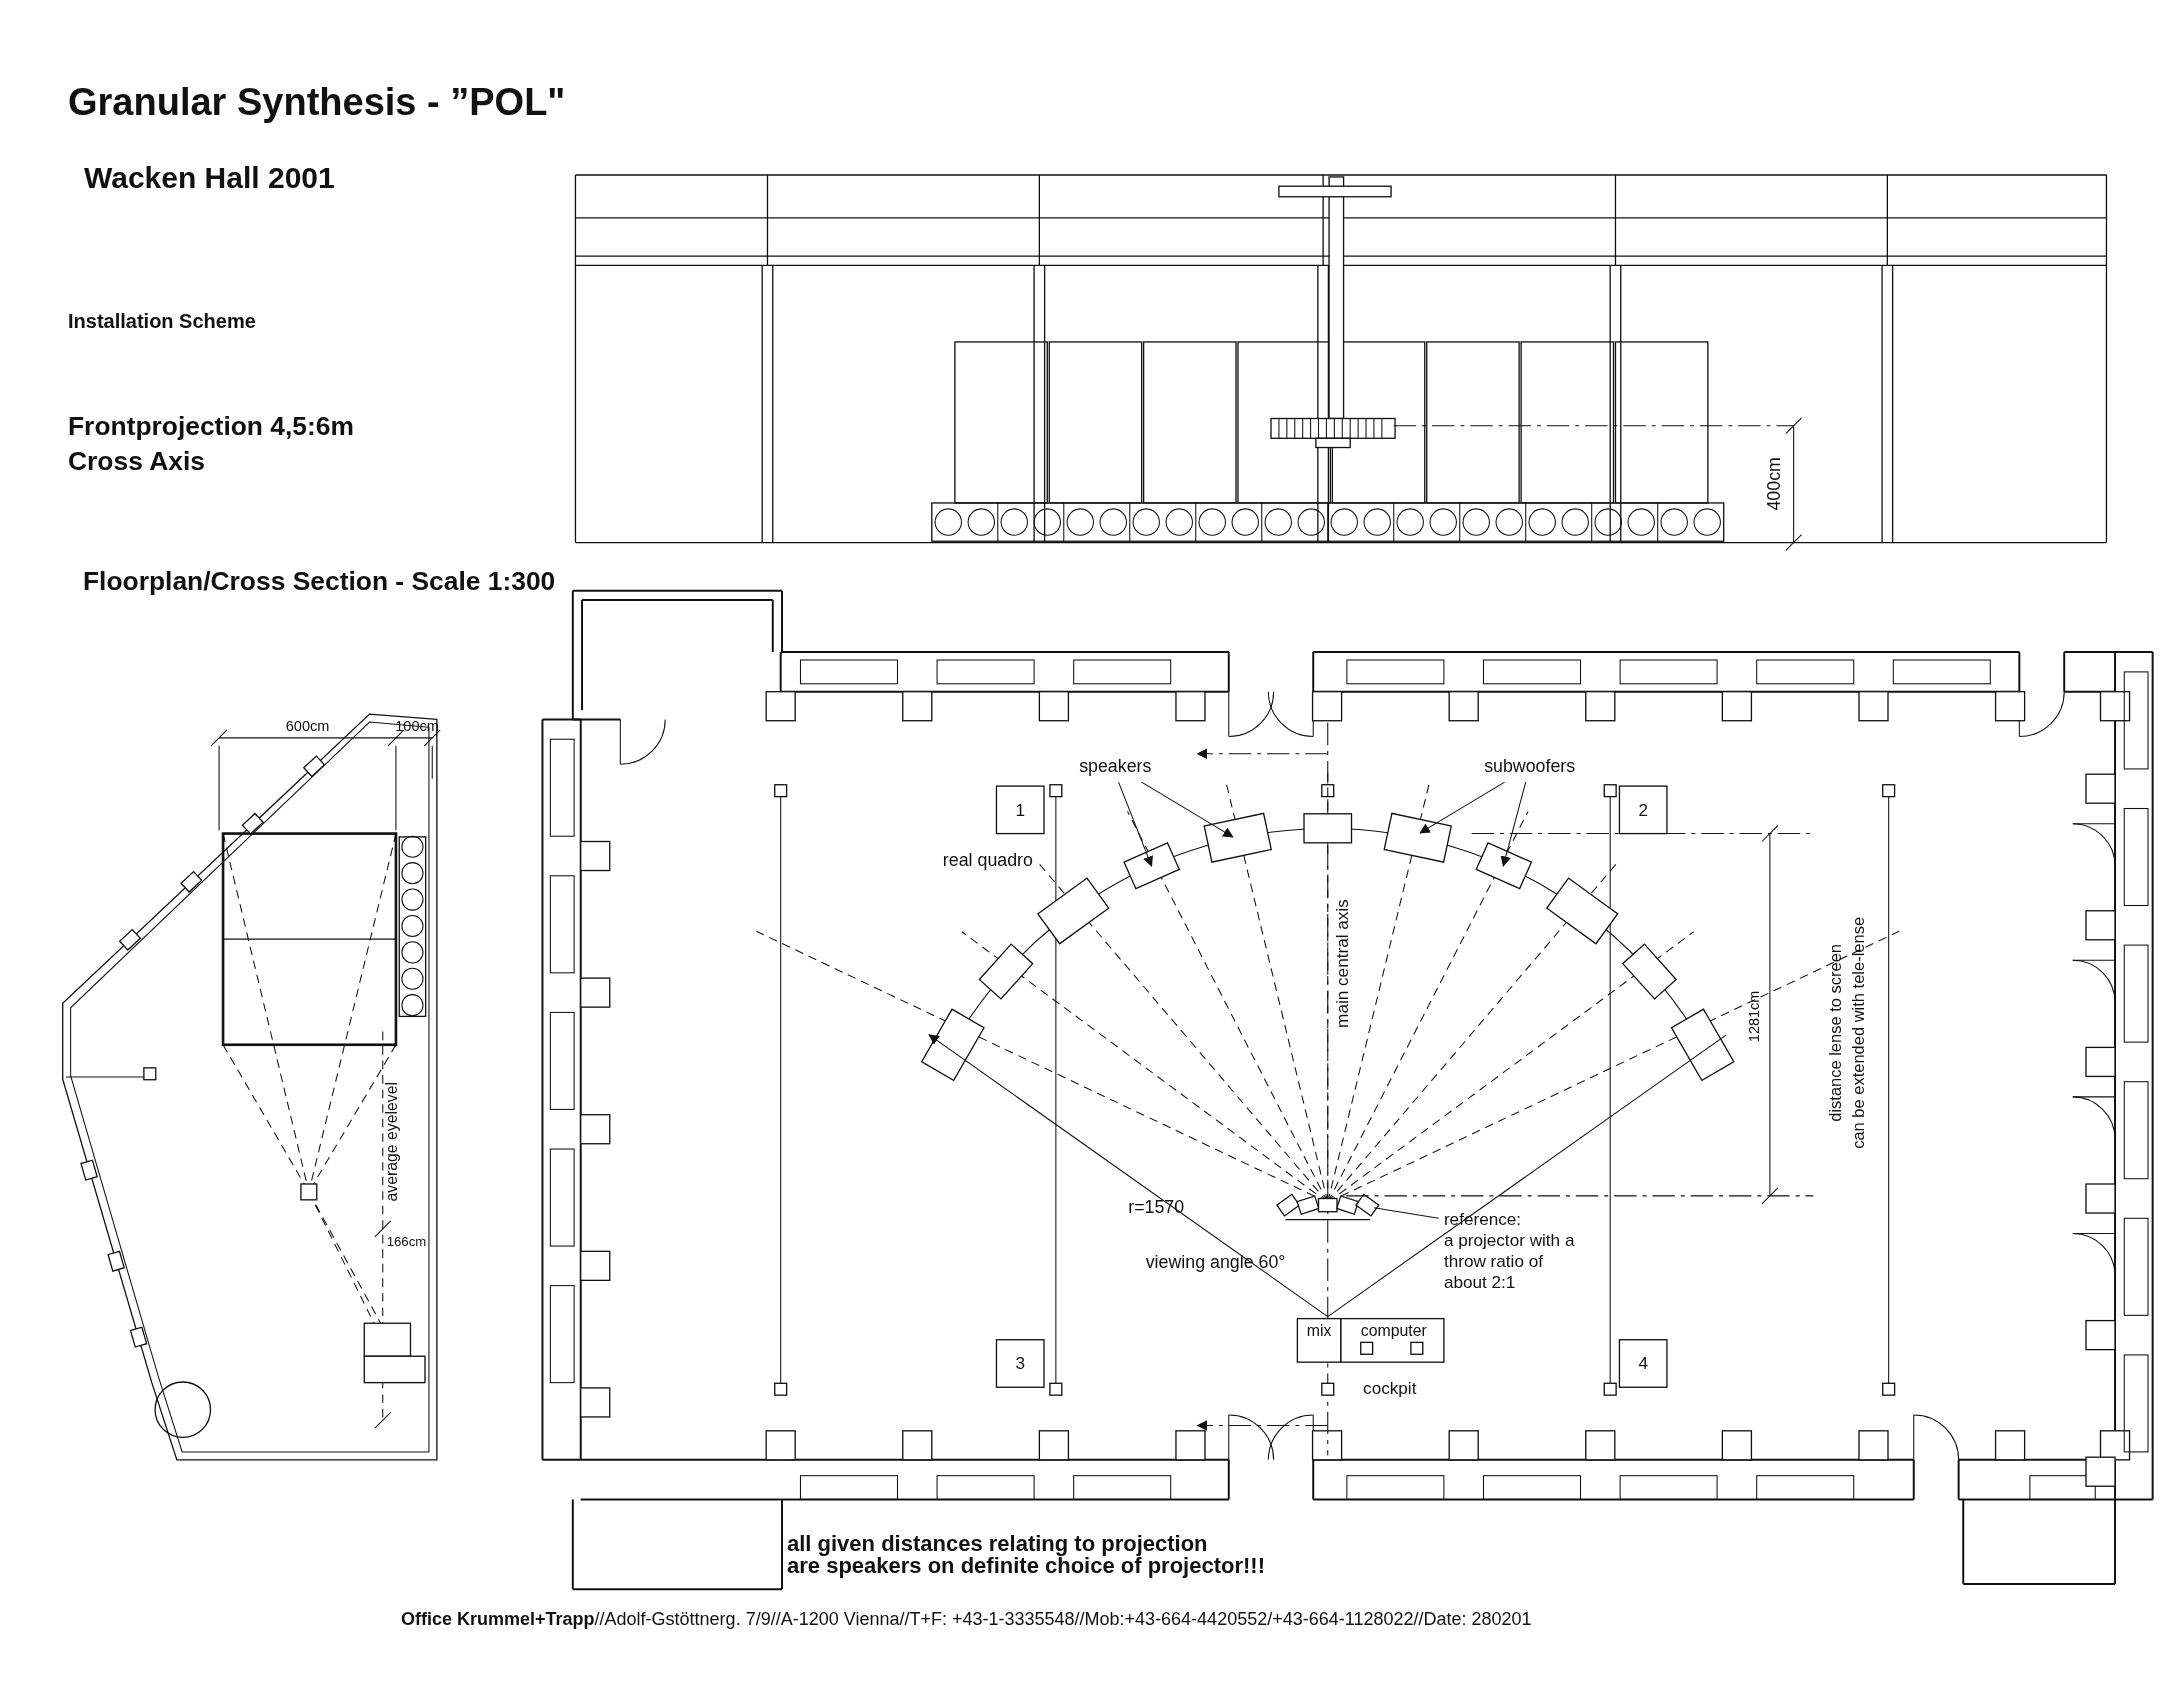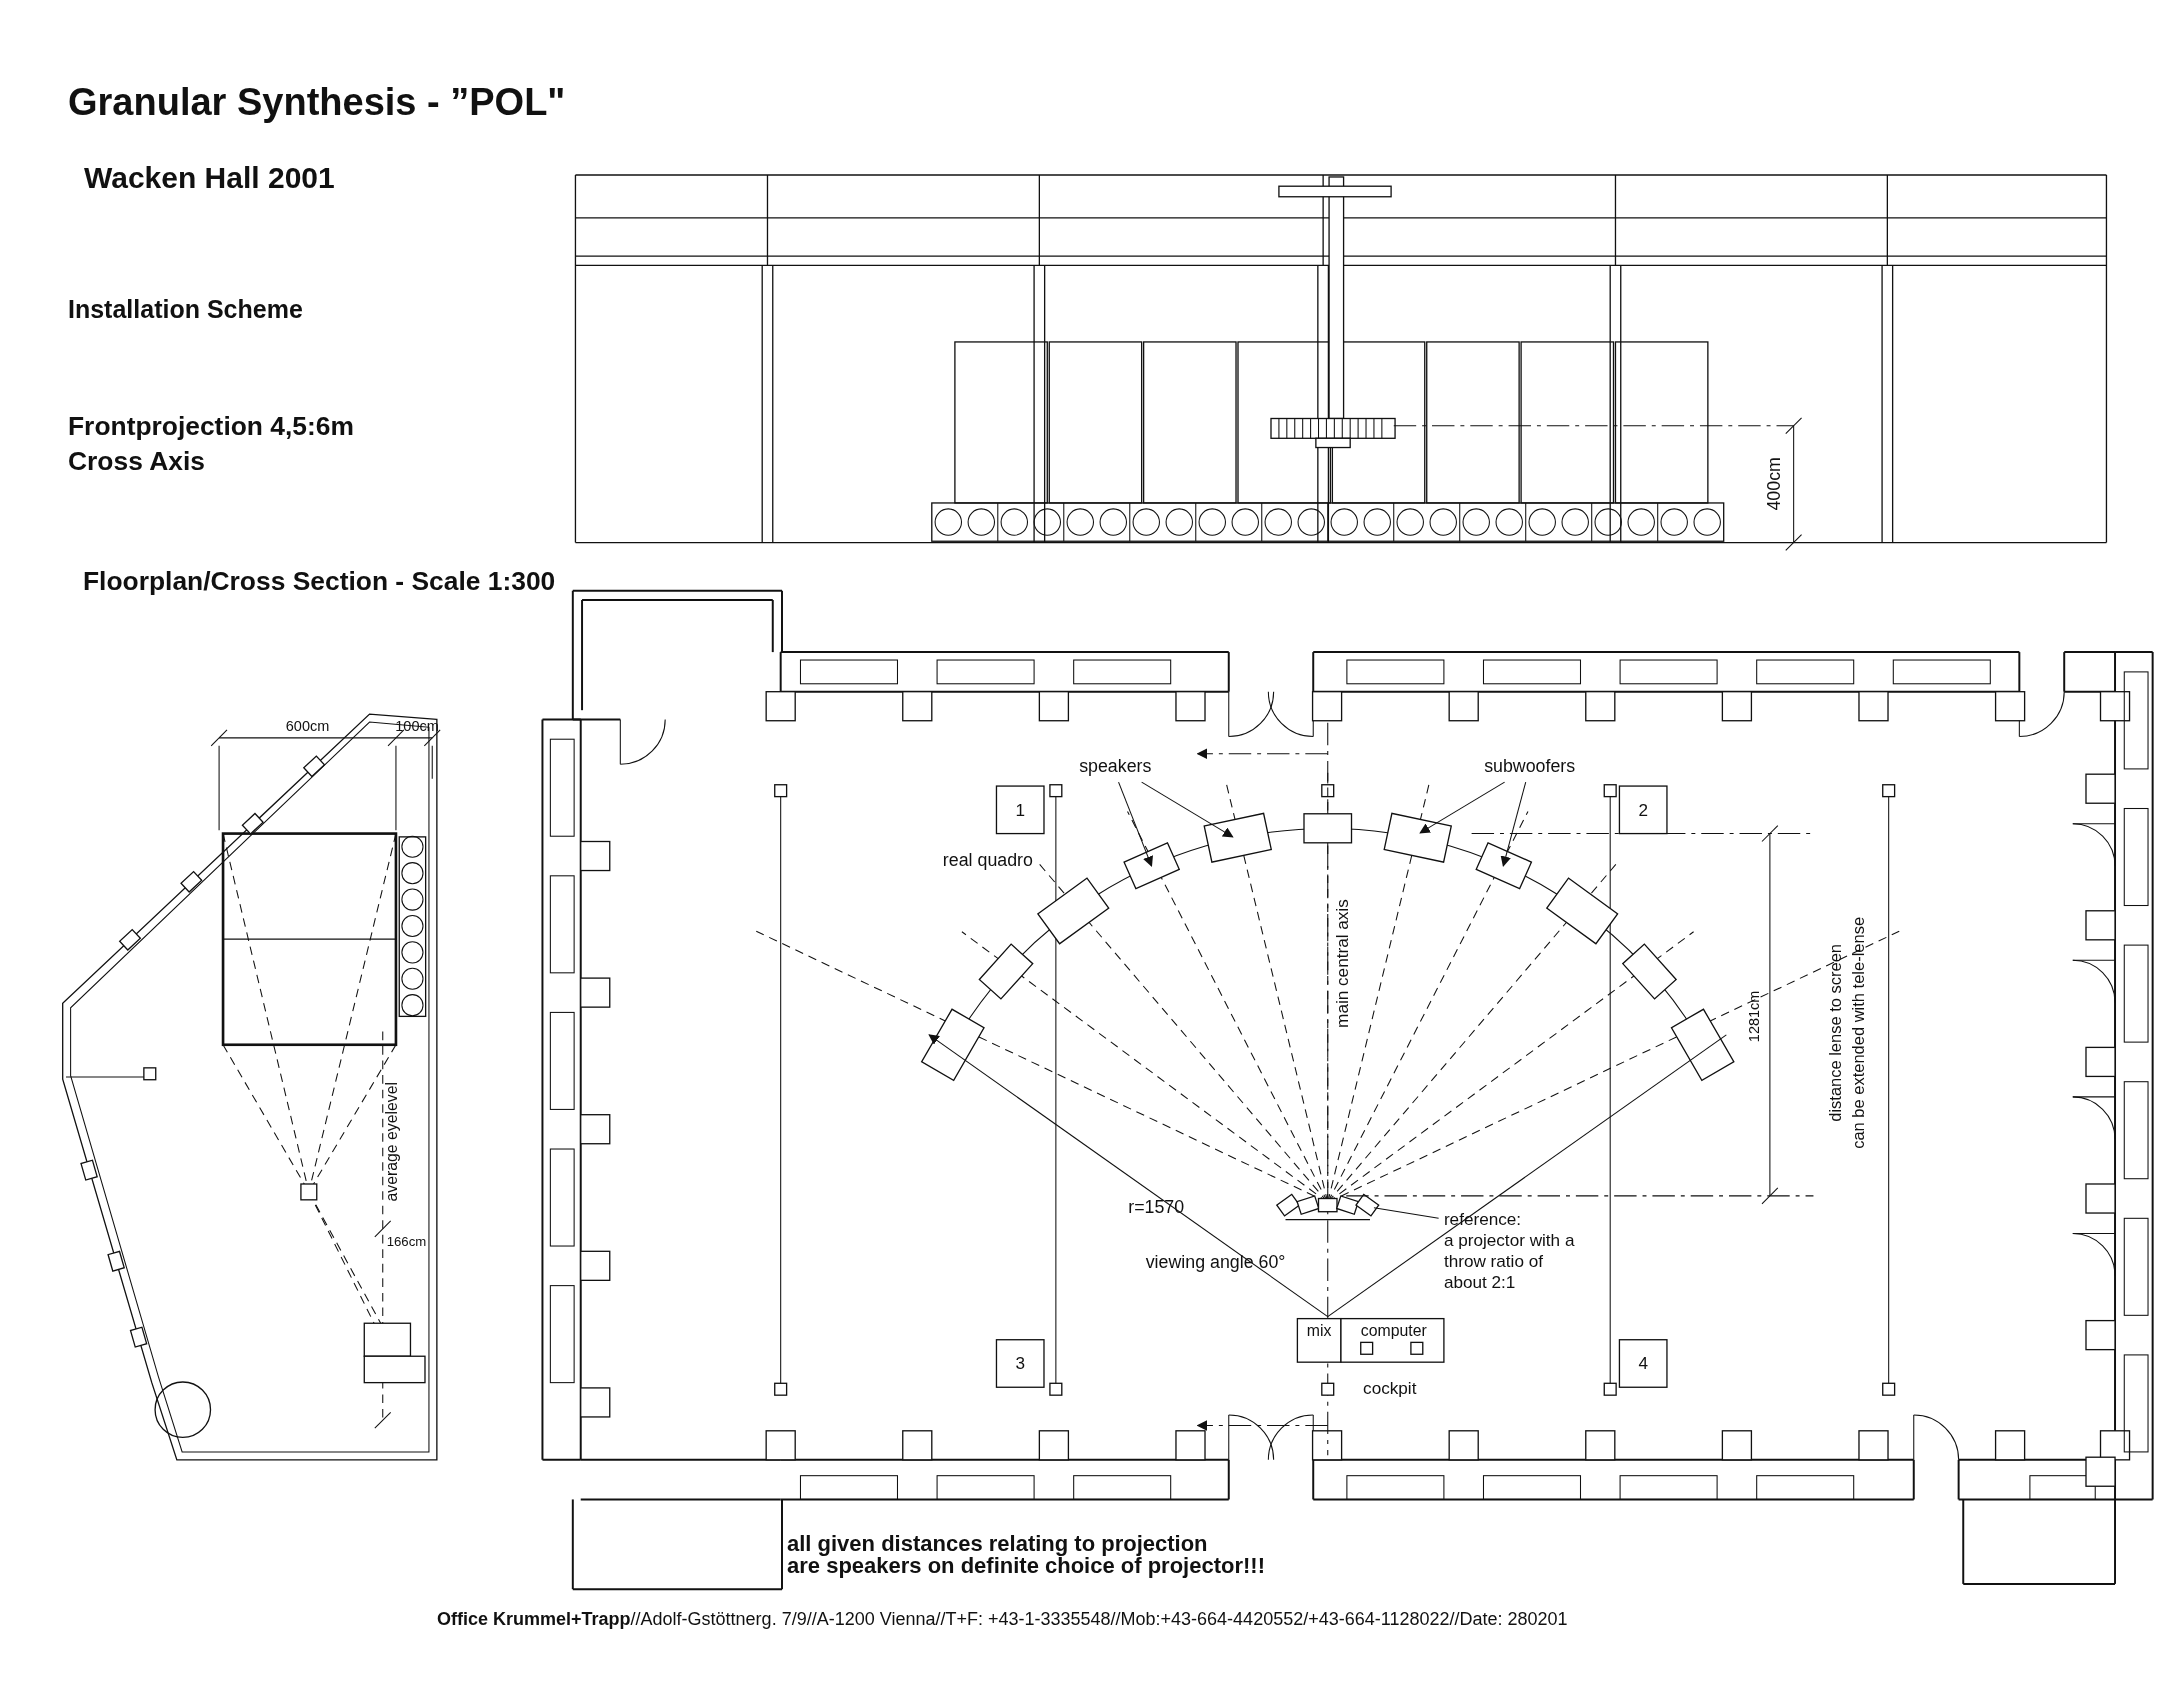--- a/index.html
+++ b/index.html
@@ -1,26 +1,26 @@
 <!DOCTYPE html>
 <html style="font-size:10.6px"><head>
 <meta charset="utf-8">
 <style>
   html,body{margin:0;padding:0;background:#fff;}
   .sheet{position:relative;width:2183px;height:1683px;background:#fff;overflow:hidden;
          font-family:"Liberation Sans",sans-serif;color:#111;}
   .hd{position:absolute;font-weight:bold;white-space:pre;}
   .title{left:68px;top:81px;font-size:38px;}
   .subtitle{left:84px;top:161px;font-size:30px;}
-  .scheme{left:68px;top:295px;font-size:25px;}
+  .scheme{left:68px;top:310px;font-size:20px;}
   .projection{left:68px;top:364px;font-size:26.4px;line-height:35px;margin-top:45px;}
   .section-title{left:51px;top:566px;font-size:26.4px;margin-left:32px;}
   .note{position:absolute;left:787px;top:1533px;font-size:22px;font-weight:bold;line-height:22.4px;}
   .footer{position:absolute;left:401px;top:1609px;font-size:18px;}
-  .footer b{font-weight:bold;margin-left:36px;}
+  .footer b{font-weight:bold;}
   svg{position:absolute;left:0;top:0;}
   .lw{stroke:#111;stroke-width:3;fill:none;}
   .ln{stroke:#111;stroke-width:2;fill:none;}
   .lt{stroke:#111;stroke-width:1.6;fill:none;}
   .ds{stroke:#111;stroke-width:1.6;fill:none;stroke-dasharray:13 9;}
   .dd{stroke:#111;stroke-width:1.6;fill:none;stroke-dasharray:34 9 6 9;}
   .wf{fill:#fff;}
   text{font-family:"Liberation Sans",sans-serif;fill:#111;}
 </style>
 </head>

